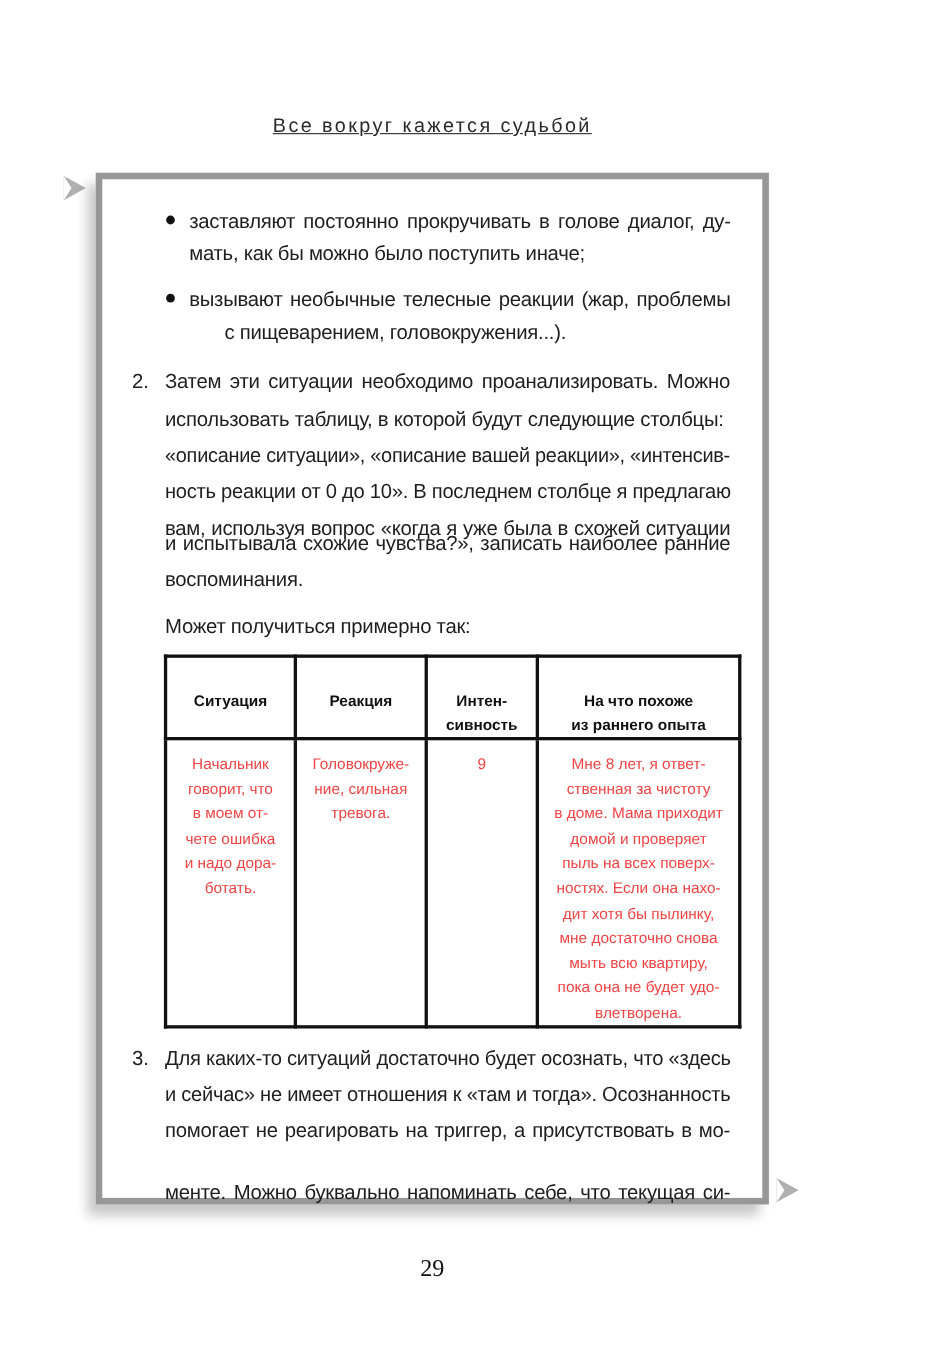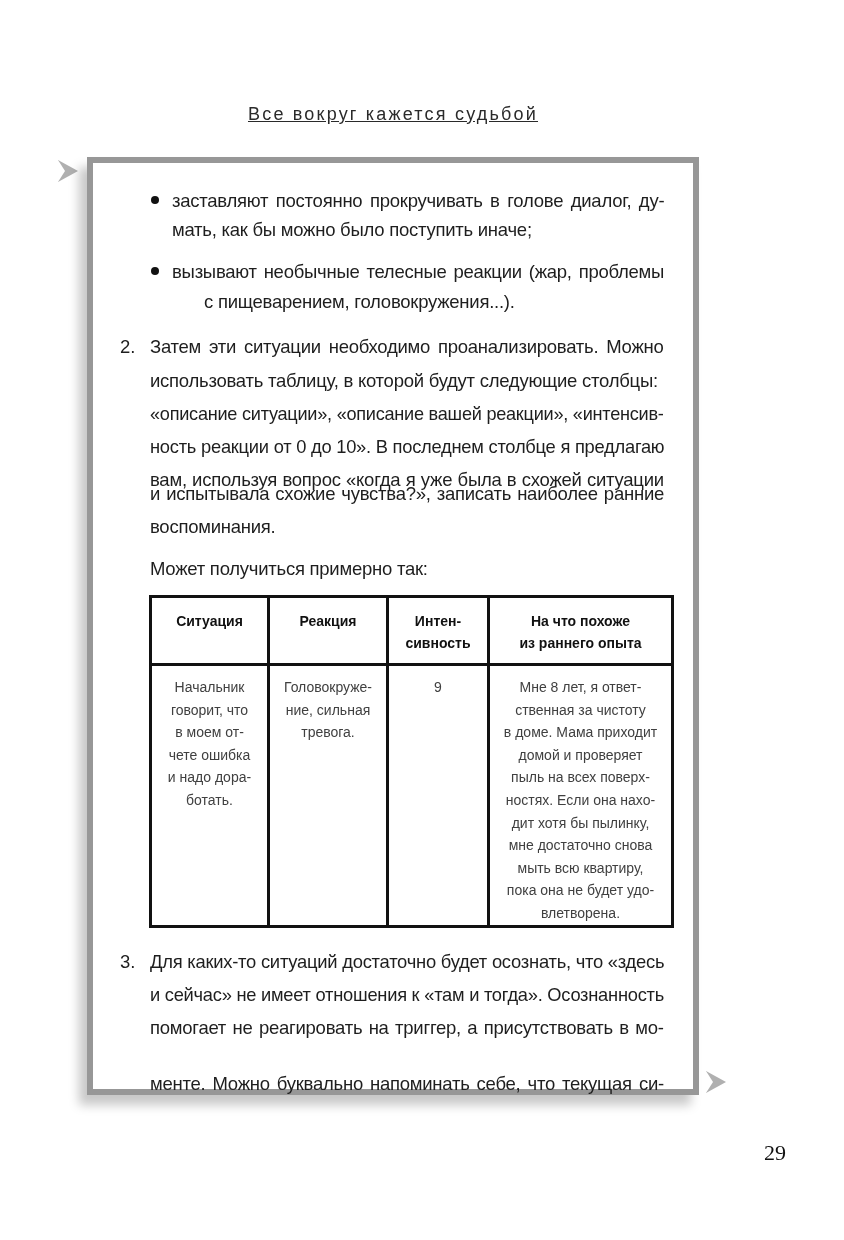--- a/index.html
+++ b/index.html
@@ -17,25 +17,25 @@
       border: 6px solid #979797; background: #fff; box-shadow: -8px 10px 10px rgba(0,0,0,0.22); }
     .content { position: absolute; left: 0; top: 0; }
     .line { position: absolute; font-size: 18.5px; line-height: 35px; white-space: nowrap;
       letter-spacing: -0.25px; transform-origin: left top; }
     .bullet-dot { position: absolute; width: 8px; height: 8px; border-radius: 50%; background: #111; }
     .num { position: absolute; font-size: 18.5px; line-height: 35px; }
     table.sit { position: absolute; left: 149px; top: 595px; width: 522px; height: 333px;
       border-collapse: collapse; border: 3px solid #111; table-layout: fixed; }
     table.sit th, table.sit td { border: 3px solid #111; text-align: center; vertical-align: top;
       padding: 0; }
-    table.sit th { height: 68px; font-size: 14px; font-weight: bold; line-height: 22px; padding-top: 12px;
+    table.sit th { height: 68px; font-size: 14px; font-weight: bold; line-height: 22px; padding-top: 28px;
       box-sizing: border-box; color: #111; }
-    table.sit td { font-size: 14px; line-height: 22.6px; padding-top: 10px; color: #404040; }
+    table.sit td { font-size: 14px; line-height: 22.6px; padding-top: 10px; color: #ef4444; }
     .cell-line { display: block; white-space: nowrap; }
-    .page-number { position: absolute; top: 1140px; left: 0; width: 786px; text-align: right;
+    .page-number { position: absolute; top: 1140px; left: 0; width: 786px; text-align: center;
       font-family: "Liberation Serif", "DejaVu Serif", serif; font-size: 22px; color: #111; }
   </style>
 </head>
 <body>
 
 <div class="running-head">Все вокруг кажется судьбой</div>
 
 <div class="arrow arrow-top"></div>
 
 <div class="frame"></div>

